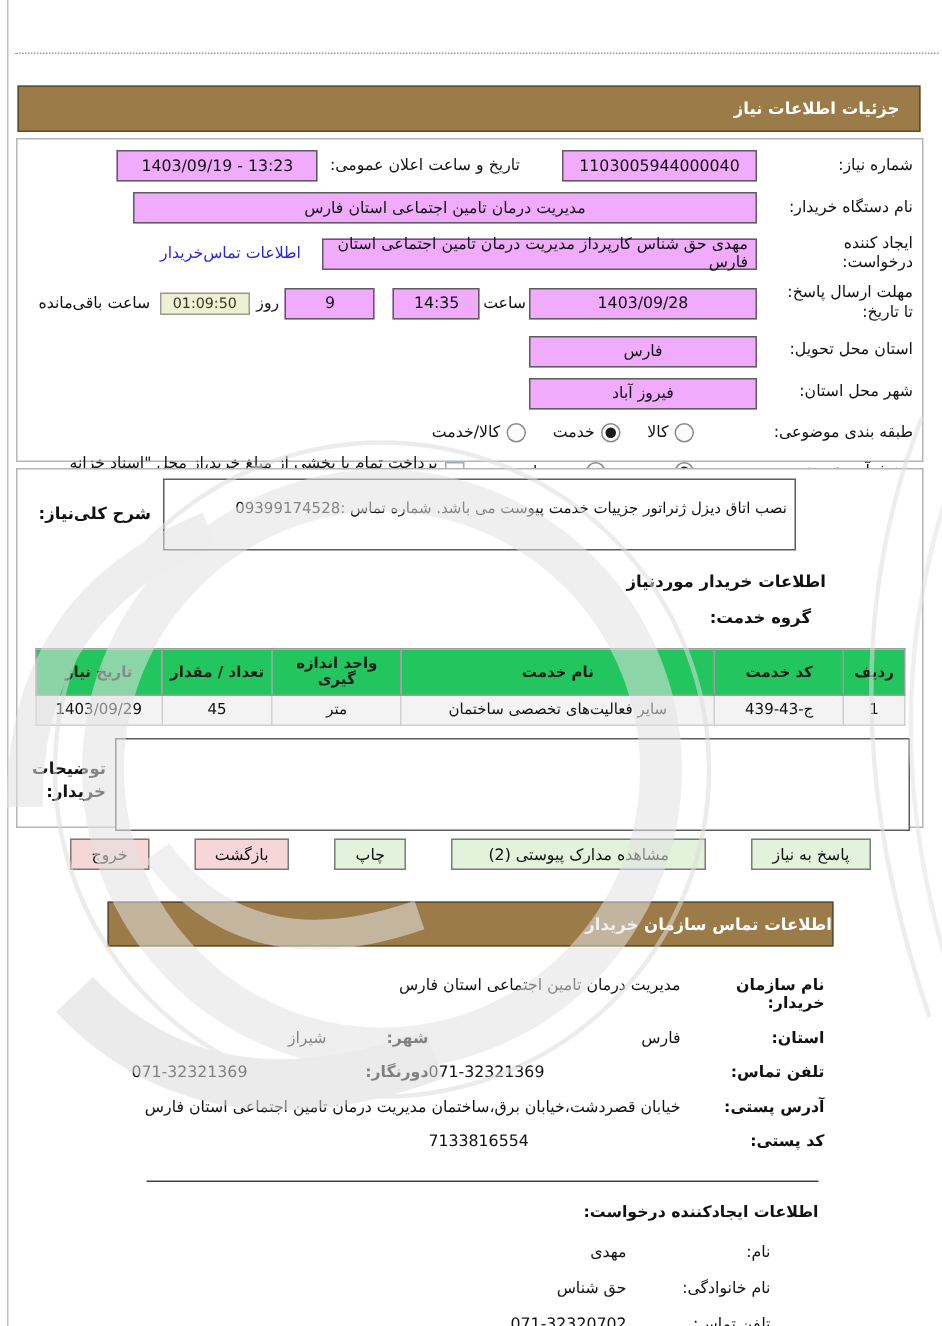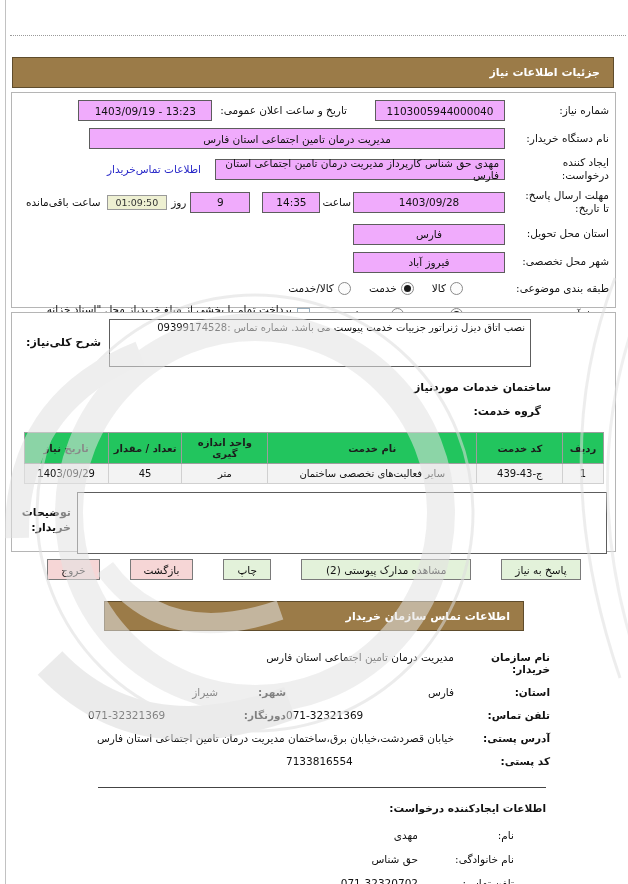--- a/index.html
+++ b/index.html
@@ -31,39 +31,39 @@
   .radio{width:11px;height:11px;border:1px solid #8a8a8a;border-radius:50%;background:#fcfcfc;
     display:inline-block;position:relative;margin-left:4px;flex-shrink:0;vertical-align:-2px;}
   .radio.sel::after{content:"";position:absolute;left:2px;top:2px;right:2px;bottom:2px;background:#1a1a1a;border-radius:50%;}
   .checkbox{width:11px;height:11px;border:1px solid #98aebe;background:#fff;display:inline-block;margin-left:5px;flex-shrink:0;}
   .opt{display:flex;align-items:center;margin-left:18px;}
 
   .remaining{background:#eef0d2;border:1px solid #9a9a9a;font-size:9.5px;padding:1px 8px;color:#333;}
 
   .b2row{display:flex;margin:6px 8px 0 8px;font-size:11px;}
   .blabel{font-weight:bold;font-size:11px;color:#111;line-height:1.3;}
-  .tarea{border:1px solid #5d5d5d;background:#fff;font-size:10px;color:#111;padding:2px 5px;
+  .tarea{border:1px solid #5d5d5d;background:#fff;font-size:10px;color:#111;padding:14px 5px;
     box-sizing:border-box;text-align:right;overflow:hidden;}
 
   .svc-title{font-weight:bold;font-size:11px;margin:14px 64px 0 0;color:#111;}
 
   table.svc{border-collapse:collapse;width:580px;margin:13px auto 0 auto;}
   table.svc th{background:#22c55e;border:1px solid #9d9d9d;font-size:10px;font-weight:bold;
     padding:4px 3px;color:#1c1c1c;}
   table.svc td{background:#f3f3f3;border:1px solid #d0d0d0;font-size:10px;padding:4px 3px;
     text-align:center;color:#111;}
 
   .btnrow{position:absolute;top:559px;left:0;right:0;display:flex;justify-content:center;gap:30px;z-index:2;}
   .btn{height:21px;font-size:10.5px;border:1px solid #7a7a7a;padding:0 13px;font-family:inherit;cursor:pointer;color:#111;}
   .btn.green{background:#e3f2da;}
   .btn.pink{background:#f6d6d6;}
 
   .contact{position:absolute;top:601px;left:0;right:0;z-index:2;font-size:10.5px;color:#111;}
-  .hdr-bar2{margin:0 104px;height:30px;background:#9b7b48;border:1px solid #5f4c2c;color:#fff;
-    font-size:11px;font-weight:bold;display:flex;align-items:center;padding-right:13px;box-sizing:border-box;}
+  .hdr-bar2{margin:0 72px;height:30px;background:#9b7b48;border:1px solid #5f4c2c;color:#fff;
+    font-size:11px;font-weight:bold;display:flex;align-items:center;box-sizing:border-box;}
   .crow{display:flex;align-items:flex-start;padding-right:78px;margin-top:11px;}
   .clabel{font-weight:bold;width:96px;flex-shrink:0;}
   .cval{width:168px;}
   .clabel2{font-weight:bold;width:68px;flex-shrink:0;}
   .cval2{width:130px;}
   .cval.wide{width:420px;}
   .sep{border:none;border-top:1px solid #444;margin:20px 82px 14px 98px;}
   .ktitle{font-weight:bold;padding-right:82px;margin-top:4px;}
   .krow{display:flex;padding-right:114px;margin-top:12px;}
   .klabel{font-weight:normal;width:96px;flex-shrink:0;}
@@ -125,21 +125,21 @@
       <span class="remaining ltr">01:09:50</span>
       <span style="margin-right:6px;">ساعت باقی‌مانده</span>
     </div>
 
     <div class="frow" style="margin-top:8px;">
       <span class="flabel">استان محل تحویل:</span>
       <div class="fld" style="width:152px;">فارس</div>
     </div>
 
     <div class="frow">
-      <span class="flabel">شهر محل تخصصی:</span>
+      <span class="flabel">شهر محل استان:</span>
       <div class="fld" style="width:152px;">فیروز آباد</div>
     </div>
 
     <div class="frow" style="margin-top:9px;">
       <span class="flabel">طبقه بندی موضوعی:</span>
       <span class="opt" style="margin-right:42px;">
         <span class="radio"></span>
         <span>کالا</span>
       </span>
       <span class="opt">
@@ -169,21 +169,21 @@
     </div>
   </div>
 
   <div class="box box2 zlayer">
 
     <div class="b2row" style="align-items:center;">
       <div class="tarea" style="width:422px;height:48px;margin-right:76px;">نصب اتاق دیزل ژنراتور جزییات خدمت پیوست می باشد. شماره تماس :09399174528</div>
       <span class="blabel" style="margin-right:8px;">شرح کلی‌نیاز:</span>
     </div>
 
-    <div class="svc-title">ساختمان خدمات موردنیاز</div>
+    <div class="svc-title">اطلاعات خریدار موردنیاز</div>
 
     <div class="b2row" style="align-items:center;margin-top:11px;">
       <span class="blabel" style="margin-right:66px;width:72px;">گروه خدمت:</span>
     </div>
 
     <table class="svc">
       <thead>
         <tr>
           <th style="width:34px;">ردیف</th>
           <th style="width:84px;">کد خدمت</th>

